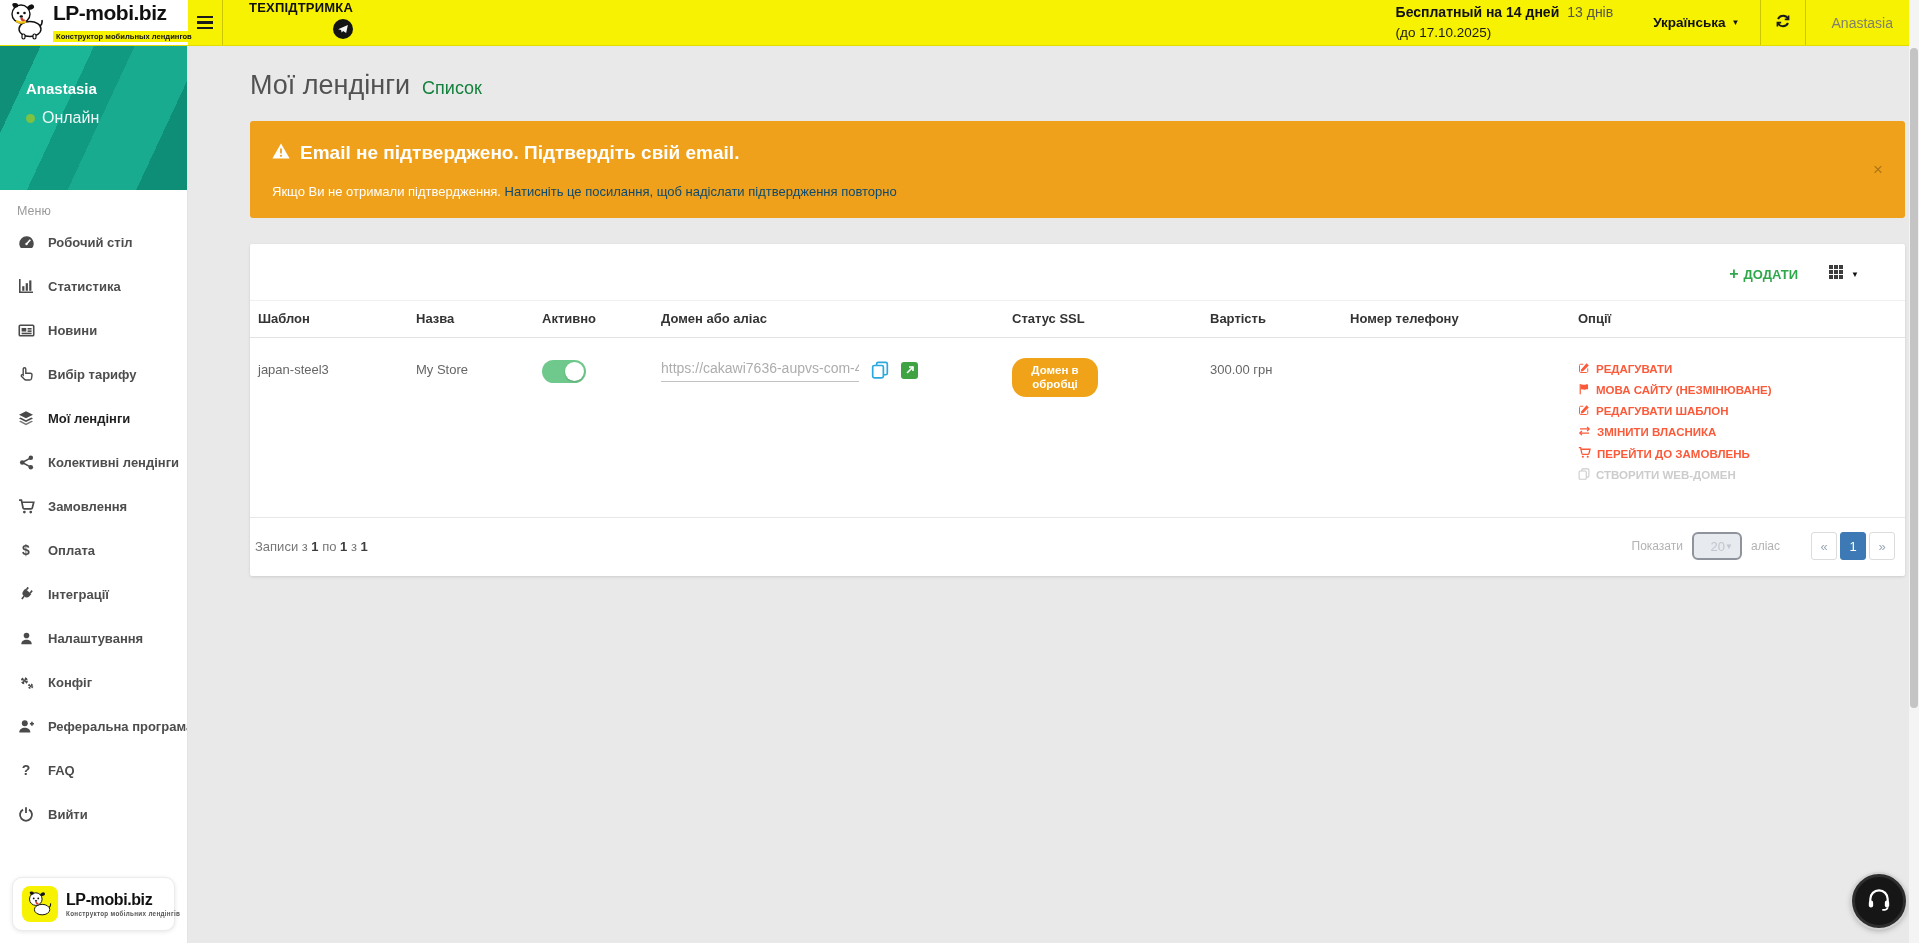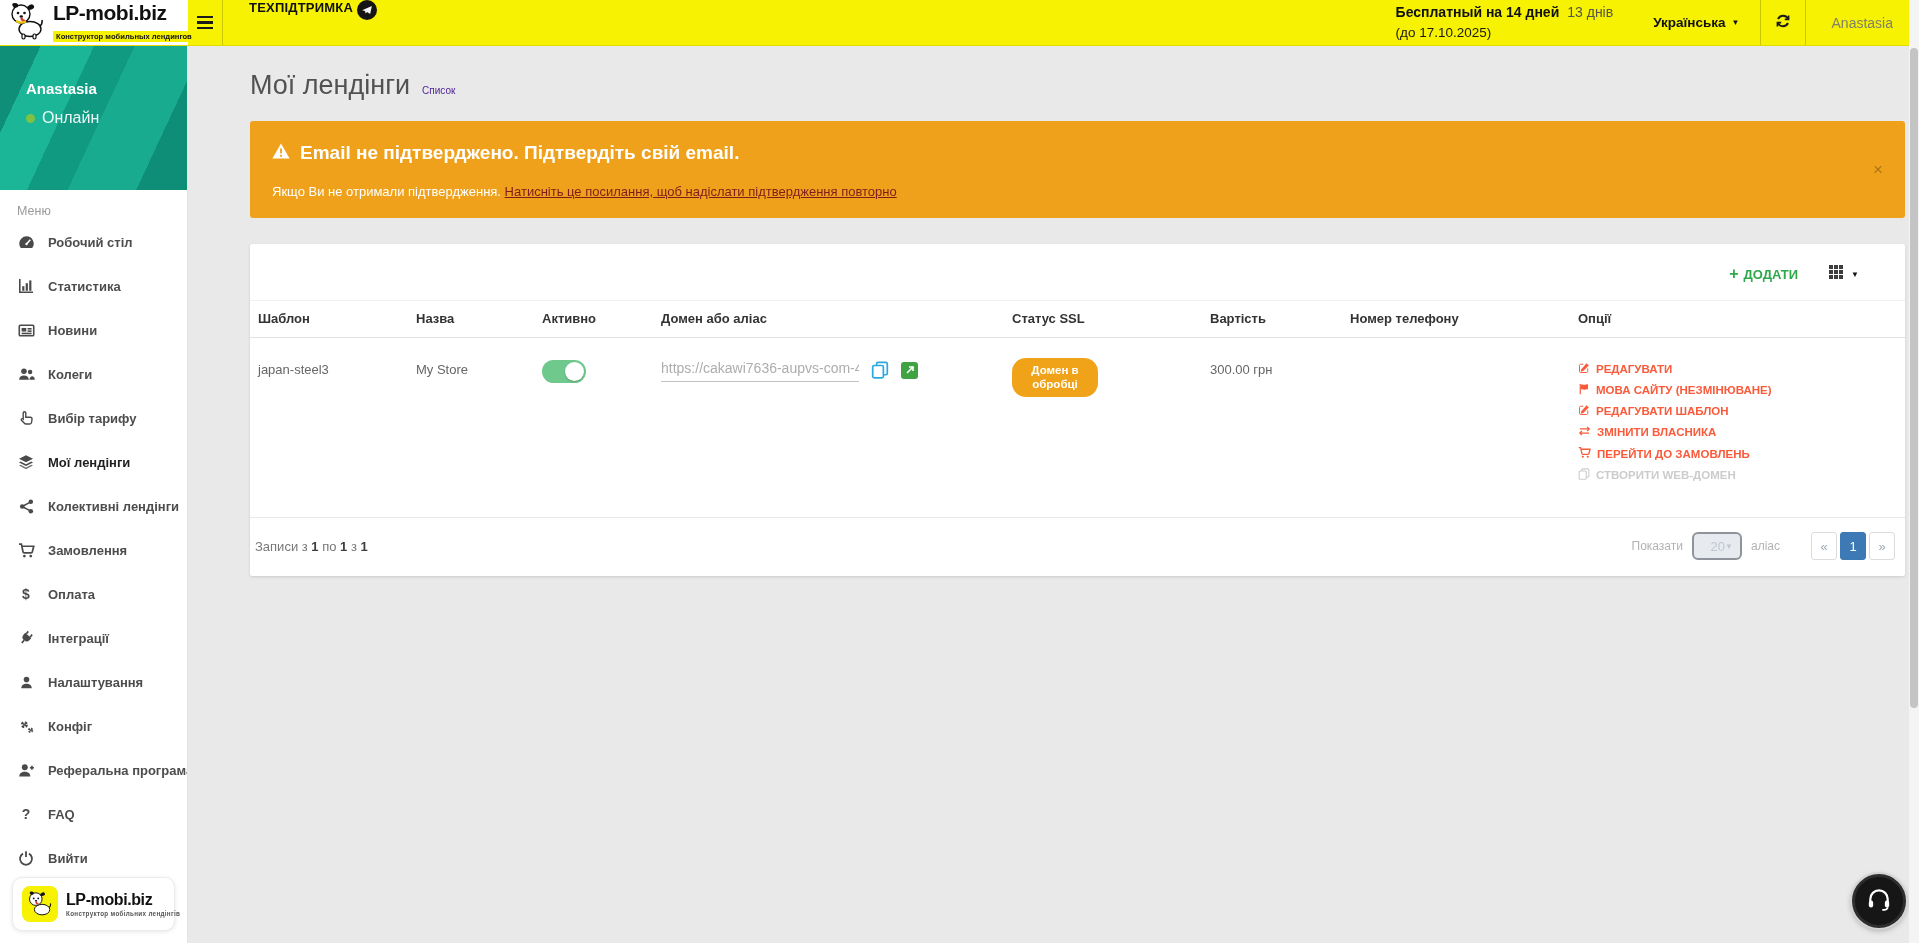--- a/index.html
+++ b/index.html
@@ -7,21 +7,21 @@
   body { font-family:"Liberation Sans", sans-serif; background:#e9e9e9; position:relative; color:#444; }
 
   
   .topbar { position:absolute; top:0; left:0; right:0; height:46px; background:#f7f201; display:flex; align-items:stretch; z-index:20; border-bottom:1px solid #e3dc00; }
   .logo-box { width:188px; background:#fff; display:flex; align-items:center; gap:6px; padding-left:7px; flex:none; }
   .logo-text-title { font-size:21px; font-weight:800; color:#111; letter-spacing:-0.5px; line-height:1.05; }
   .logo-text-sub { font-size:7.6px; font-weight:700; color:#111; background:#f7f201; padding:1px 3px; display:inline-block; margin-top:2px; white-space:nowrap; }
   .hamburger { width:34px; display:flex; flex-direction:column; justify-content:center; align-items:center; gap:3px; cursor:pointer; }
   .hamburger i { display:block; width:16px; height:2.4px; background:#1a1a1a; }
   .vdiv { width:1px; background:rgba(0,0,0,0.18); }
-  .support { display:flex; align-items:flex-start; gap:4px; padding:0 26px; cursor:pointer; }
+  .support { display:flex; align-items:flex-end; gap:4px; padding:0 26px; cursor:pointer;flex-direction:column; }
   .support-label { font-size:13px; font-weight:700; color:#111; letter-spacing:0.2px; }
   .tg-circle { width:20px; height:20px; border-radius:50%; background:#141414; display:flex; align-items:center; justify-content:center; }
   .top-spacer { flex:1; }
   .trial { display:flex; flex-direction:column; justify-content:center; margin-right:20px; line-height:1.5; }
   .trial-line1 { font-size:14px; color:#111; }
   .trial-line1 b { font-weight:800; }
   .trial-days { font-weight:400; color:#55554a; margin-left:8px; }
   .trial-line2 { font-size:13.5px; color:#1a1a1a; }
   .lang { display:flex; align-items:center; gap:6px; padding:0 20px; cursor:pointer; font-size:13.5px; font-weight:700; color:#111; }
   .caret { font-size:8px; color:#111; }
@@ -44,26 +44,26 @@
   .nav-item.active .nav-lbl { color:#1f1f1f; }
   .side-logo { margin:10px 12px 12px; border:1px solid #ececec; border-radius:10px; background:#fff; box-shadow:0 1px 4px rgba(0,0,0,0.10); padding:8px 9px; display:flex; align-items:center; gap:8px; }
   .side-logo-sq { width:36px; height:36px; border-radius:8px; background:#f7f201; display:flex; align-items:center; justify-content:center; flex:none; }
   .side-logo-title { font-size:16px; font-weight:800; color:#111; letter-spacing:-0.4px; line-height:1.1; }
   .side-logo-sub { font-size:6.3px; font-weight:700; color:#555; letter-spacing:0.3px; margin-top:2px; white-space:nowrap; }
 
   
   .main { position:absolute; top:46px; left:188px; right:0; bottom:0; padding:24px 14px 0 62px; }
   .page-head { display:flex; align-items:baseline; gap:12px; }
   .page-title { font-size:27px; font-weight:400; color:#525252; }
-  .page-subtitle { font-size:10px; color:#4c1d95; }
+  .page-subtitle { font-size:18px; color:#15803d; }
 
   .alert { margin-top:20px; background:#efa11b; border-radius:3px; color:#fff; padding:21px 22px 19px; position:relative; }
   .alert-title-row { display:flex; align-items:center; gap:10px; font-size:19px; font-weight:700; }
   .alert-text-row { margin-top:20px; font-size:13px; }
-  .alert-link { color:#7f1d1d; text-decoration:underline; cursor:pointer;text-align:right; }
+  .alert-link { color:#0c4a6e; cursor:pointer;text-align:right; }
   .alert-close { position:absolute; right:22px; top:40px; font-size:17px; color:rgba(0,0,0,0.28); cursor:pointer; line-height:1; }
 
   .card { margin-top:26px; background:#fff; border-radius:2px; box-shadow:0 1px 3px rgba(0,0,0,0.12); padding-top:12px; }
   .toolbar { display:flex; justify-content:flex-end; align-items:center; gap:30px; padding:8px 46px 16px 24px; }
   .add-btn { display:flex; align-items:center; gap:5px; color:#2fa84c; font-size:13px; font-weight:700; cursor:pointer; }
   .add-plus { font-size:16px; font-weight:700; line-height:1; }
   .grid-btn { display:flex; align-items:center; gap:7px; cursor:pointer; color:#3d3d3d; }
 
   table.landings { width:100%; border-collapse:collapse; table-layout:fixed; }
   table.landings th { text-align:left; font-size:13px; font-weight:700; color:#333; padding:10px 8px 11px; border-top:1px solid #f0f0f0; border-bottom:1px solid #e2e2e2; }
@@ -203,31 +203,20 @@
             <rect x="1.2" y="3" width="13.6" height="10" rx="1"></rect>
             <rect x="3.4" y="5.6" width="4.4" height="3.4" fill="#4a4a4a" stroke="none"></rect>
             <line x1="9" y1="6.4" x2="12.8" y2="6.4"></line>
             <line x1="9" y1="8.6" x2="12.8" y2="8.6"></line>
             <line x1="3.4" y1="10.8" x2="12.8" y2="10.8"></line>
           </svg>
       </span>
       <span class="nav-lbl">Новини</span>
     </div>
 
-    <div class="nav-item">
-      <span class="nav-ico">
-        <svg width="17" height="17" viewBox="0 0 16 16" fill="#4a4a4a">
-            <circle cx="5.6" cy="5" r="2.6"></circle>
-            <path d="M1 13c0-2.7 2.1-4.1 4.6-4.1S10.2 10.3 10.2 13z"></path>
-            <circle cx="11.4" cy="5.6" r="2.1"></circle>
-            <path d="M10.8 13c.1-1.9 1.2-3.3 2.6-3.3 1.3 0 2.4 1.3 2.4 3.3z"></path>
-          </svg>
-      </span>
-      <span class="nav-lbl">Колеги</span>
-    </div>
 
     <div class="nav-item">
       <span class="nav-ico">
         <svg width="16" height="16" viewBox="0 0 16 16" fill="none" stroke="#4a4a4a" stroke-width="1.4">
             <path d="M5.2 8.8V3a1.3 1.3 0 0 1 2.6 0v4.2h4.6c1 0 1.7.8 1.6 1.8l-.4 3.2c-.1 1-.9 1.8-1.9 1.8H8c-.6 0-1.2-.2-1.6-.7L3.6 10.6c-.5-.5-.4-1.3.1-1.7.5-.4 1.1-.3 1.5.1z"></path>
           </svg>
       </span>
       <span class="nav-lbl">Вибір тарифу</span>
     </div>
 

